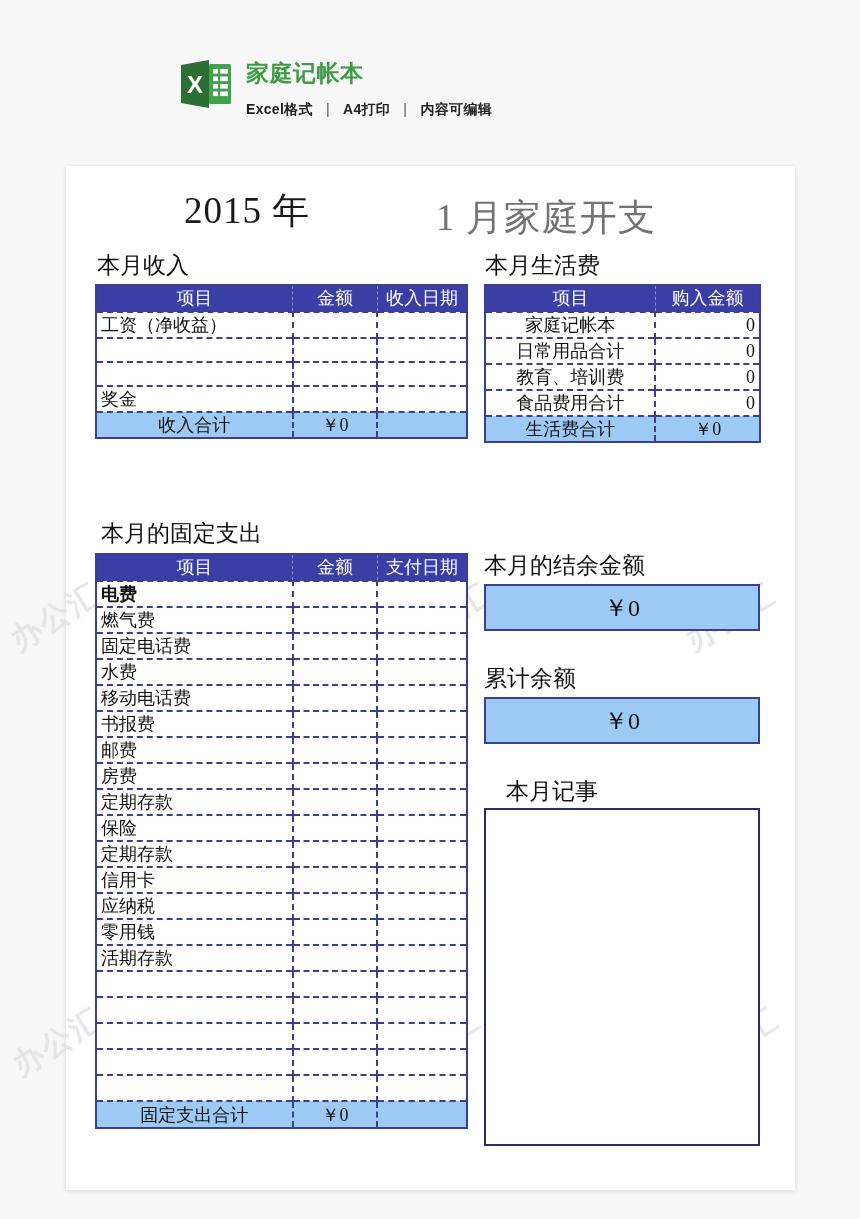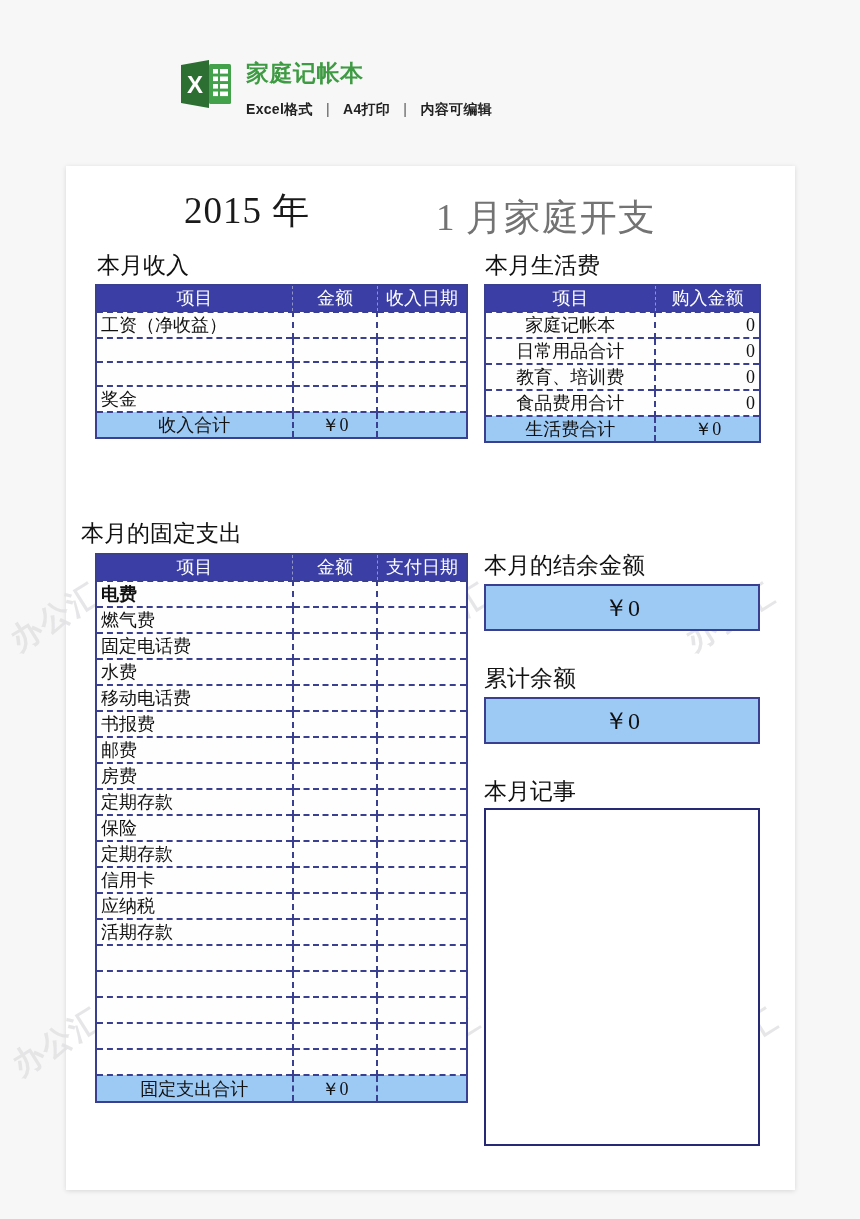--- a/index.html
+++ b/index.html
@@ -211,21 +211,21 @@
             <td class="r-al">0</td>
           </tr>
           <tr class="sum" style="height:24px">
             <td>生活费合计</td>
             <td class="amt r-al">￥0</td>
           </tr>
         </tbody>
       </table>
     </div>
 
-    <div class="sec-h" style="left:15px; top:352px;">本月的固定支出</div>
+    <div class="sec-h" style="left:35px; top:352px;">本月的固定支出</div>
     <div class="tbl" style="left:29px; top:387px; width:373px;">
       <table>
         <colgroup>
             <col style="width:53%">
             <col style="width:23%">
             <col style="width:24%">
           </colgroup>
         <thead>
           <tr>
             <th>项目</th>
@@ -293,20 +293,25 @@
               <td>信用卡</td>
               <td class="r-al"></td>
               <td class="c-al"></td>
             </tr>
             <tr style="height: 26px;">
               <td>应纳税</td>
               <td class="r-al"></td>
               <td class="c-al"></td>
             </tr>
             <tr style="height: 26px;">
+              <td>零用钱</td>
+              <td class="r-al"></td>
+              <td class="c-al"></td>
+            </tr>
+            <tr style="height: 26px;">
               <td>活期存款</td>
               <td class="r-al"></td>
               <td class="c-al"></td>
             </tr>
             <tr style="height: 26px;">
               <td></td>
               <td class="r-al"></td>
               <td class="c-al"></td>
             </tr>
             <tr style="height: 26px;">
@@ -337,17 +342,17 @@
           </tbody>
       </table>
     </div>
 
     <div class="sec-h" style="left:418px; top:384px;">本月的结余金额</div>
     <div class="valbox" style="left:418px; top:418px; width:276px; height:47px;">￥0</div>
 
     <div class="sec-h" style="left:418px; top:497px;">累计余额</div>
     <div class="valbox" style="left:418px; top:531px; width:276px; height:47px;">￥0</div>
 
-    <div class="sec-h" style="left:418px; top:610px;">本月记事</div>
+    <div class="sec-h" style="left:440px; top:610px;">本月记事</div>
     <div class="notebox" style="left:418px; top:642px; width:276px; height:338px;"></div>
 
   </div>
 </div>
 
 </body></html>

